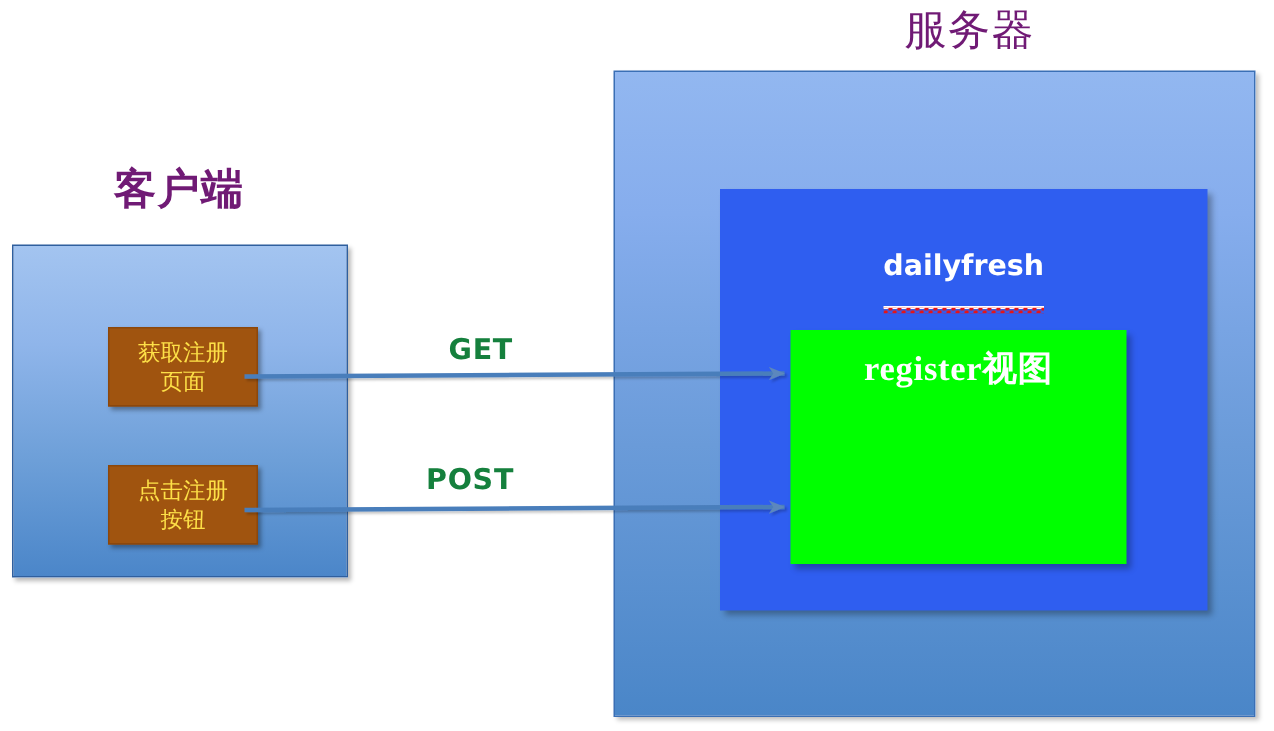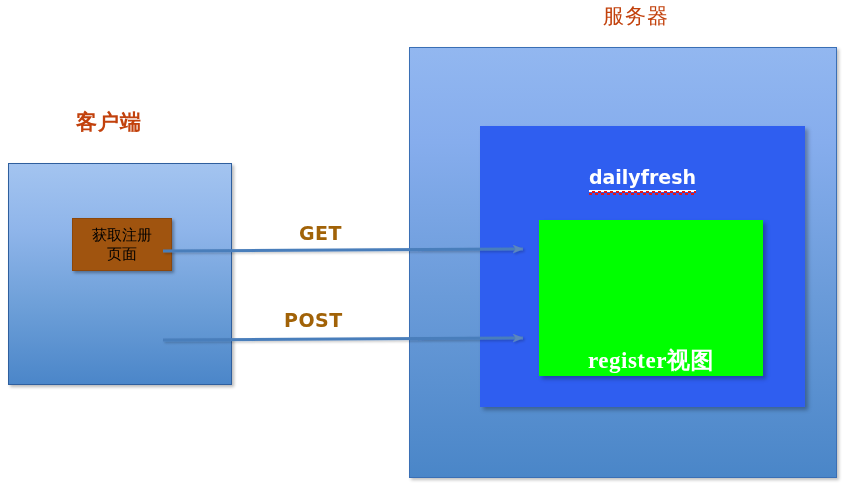--- a/index.html
+++ b/index.html
@@ -21,22 +21,22 @@
     left: 0; top: 0;
     width: 849px;
     height: 487px;
     background: #ffffff;
   }
 
   
   .caption {
     position: absolute;
     font-family: "DejaVu Sans", sans-serif;
-    font-size: 21px;
-    color: #c2410c;
+    font-size: 28px;
+    color: #701a75;
     letter-spacing: 1px;
     white-space: nowrap;
     line-height: 1;
   }
   #caption-server { left: 603px; top: 6px; }
   #caption-client { left: 76px; top: 112px; font-weight: bold; }
 
   
   #client-box {
     position: absolute;
@@ -51,21 +51,21 @@
   }
 
   
   .action-box {
     position: absolute;
     width: 100px;
     background: #a0540f;
     border: 1px solid #8c470b;
     box-sizing: border-box;
     box-shadow: 2px 2px 3px rgba(0,0,0,0.35);
-    color: #000000;
+    color: #fde047;
     font-family: "DejaVu Sans", sans-serif;
     font-size: 15px;
     line-height: 1.22;
     text-align: center;
     display: flex;
     align-items: center;
     justify-content: center;
   }
   #action-get-page  { left: 72px; top: 218px; height: 53px; }
   #action-click-btn { left: 72px; top: 310px; height: 53px; }
@@ -103,49 +103,49 @@
     text-align: center;
     color: #ffffff;
     font-family: "DejaVu Sans", sans-serif;
     font-size: 19px;
     font-weight: bold;
     letter-spacing: 0px;
   }
   #dailyfresh-label .txt {
     position: relative;
     display: inline-block;
-    padding-bottom: 2px;
+    padding-bottom: 16px;
     border-bottom: 2px solid #ffffff;
   }
   
   #dailyfresh-label .squiggle {
     position: absolute;
     left: 0;
     right: 0;
     bottom: -5px;
     height: 4px;
     background-image:
       radial-gradient(circle at 1.5px 3.2px, #e81414 1.35px, rgba(232,20,20,0) 1.6px),
       radial-gradient(circle at 4.5px 0.8px, #e81414 1.35px, rgba(232,20,20,0) 1.6px);
     background-size: 6px 4px;
     background-repeat: repeat-x;
   }
 
   
   #register-box {
     position: absolute;
-    left: 539px;
+    left: 527px;
     top: 220px;
     width: 224px;
     height: 156px;
     background: #00ff00;
     box-sizing: border-box;
     box-shadow: 3px 3px 4px rgba(0,0,0,0.28);
     display: flex;
-    align-items: flex-end;
+    align-items: flex-start;
     justify-content: center;
   }
   #register-label {
     color: #ffffff;
     font-family: "Liberation Serif", "DejaVu Serif", serif;
     font-size: 23px;
     font-weight: bold;
     letter-spacing: 0.5px;
     margin-top: 10px;
   }
@@ -160,21 +160,21 @@
     overflow: visible;
     pointer-events: none;
   }
 
   
   .method-label {
     position: absolute;
     font-family: "DejaVu Sans", sans-serif;
     font-size: 19px;
     font-weight: bold;
-    color: #a16207;
+    color: #15803d;
     letter-spacing: 0.5px;
     white-space: nowrap;
     line-height: 1;
   }
   #label-get  { left: 299px; top: 224px; }
   #label-post { left: 284px; top: 311px; }
 </style>
 </head>
 <body>
 
@@ -183,20 +183,23 @@
   <div class="caption" id="caption-server">服务器</div>
 
   <div class="caption" id="caption-client">客户端</div>
 
   <div id="client-box"></div>
 
   <div class="action-box" id="action-get-page">
     <span class="action-label">获取注册<br>页面</span>
   </div>
 
+  <div class="action-box" id="action-click-btn">
+    <span class="action-label">点击注册<br>按钮</span>
+  </div>
 
   <div id="server-box"></div>
 
   <div id="dailyfresh-box">
     <div id="dailyfresh-label">
       <span class="txt">
         <span>dailyfresh</span>
         <span class="squiggle"></span>
       </span>
     </div>

